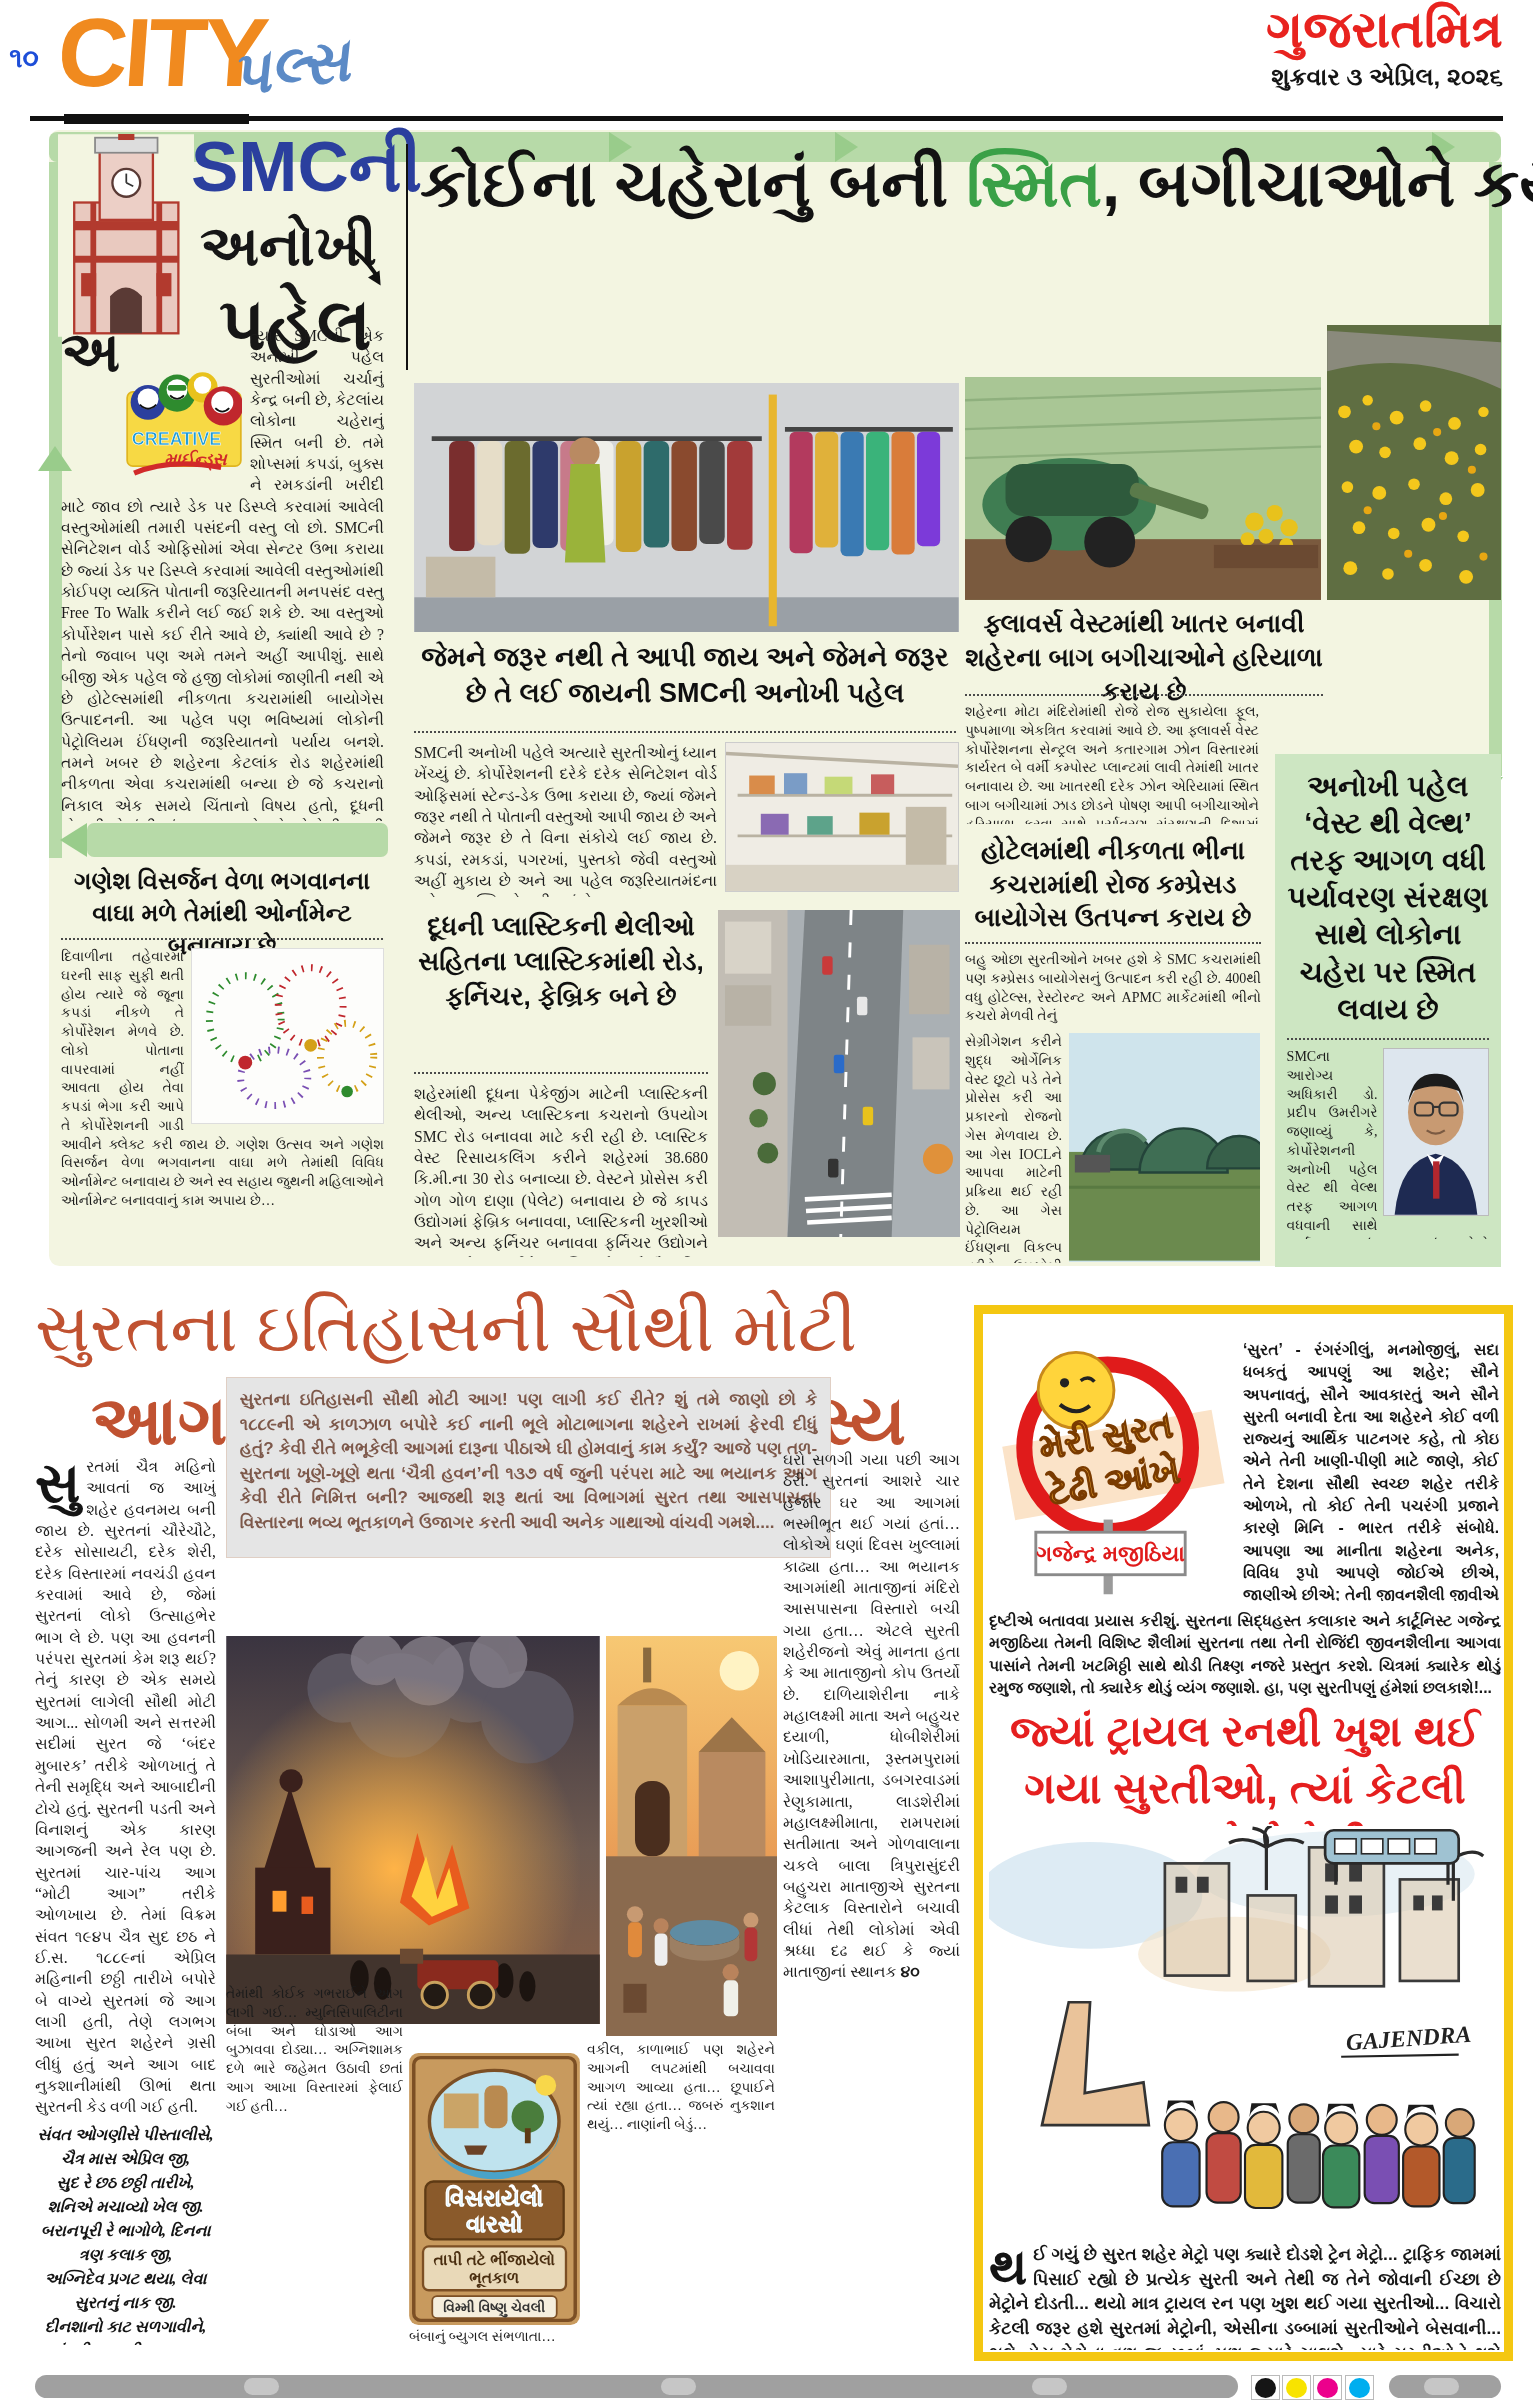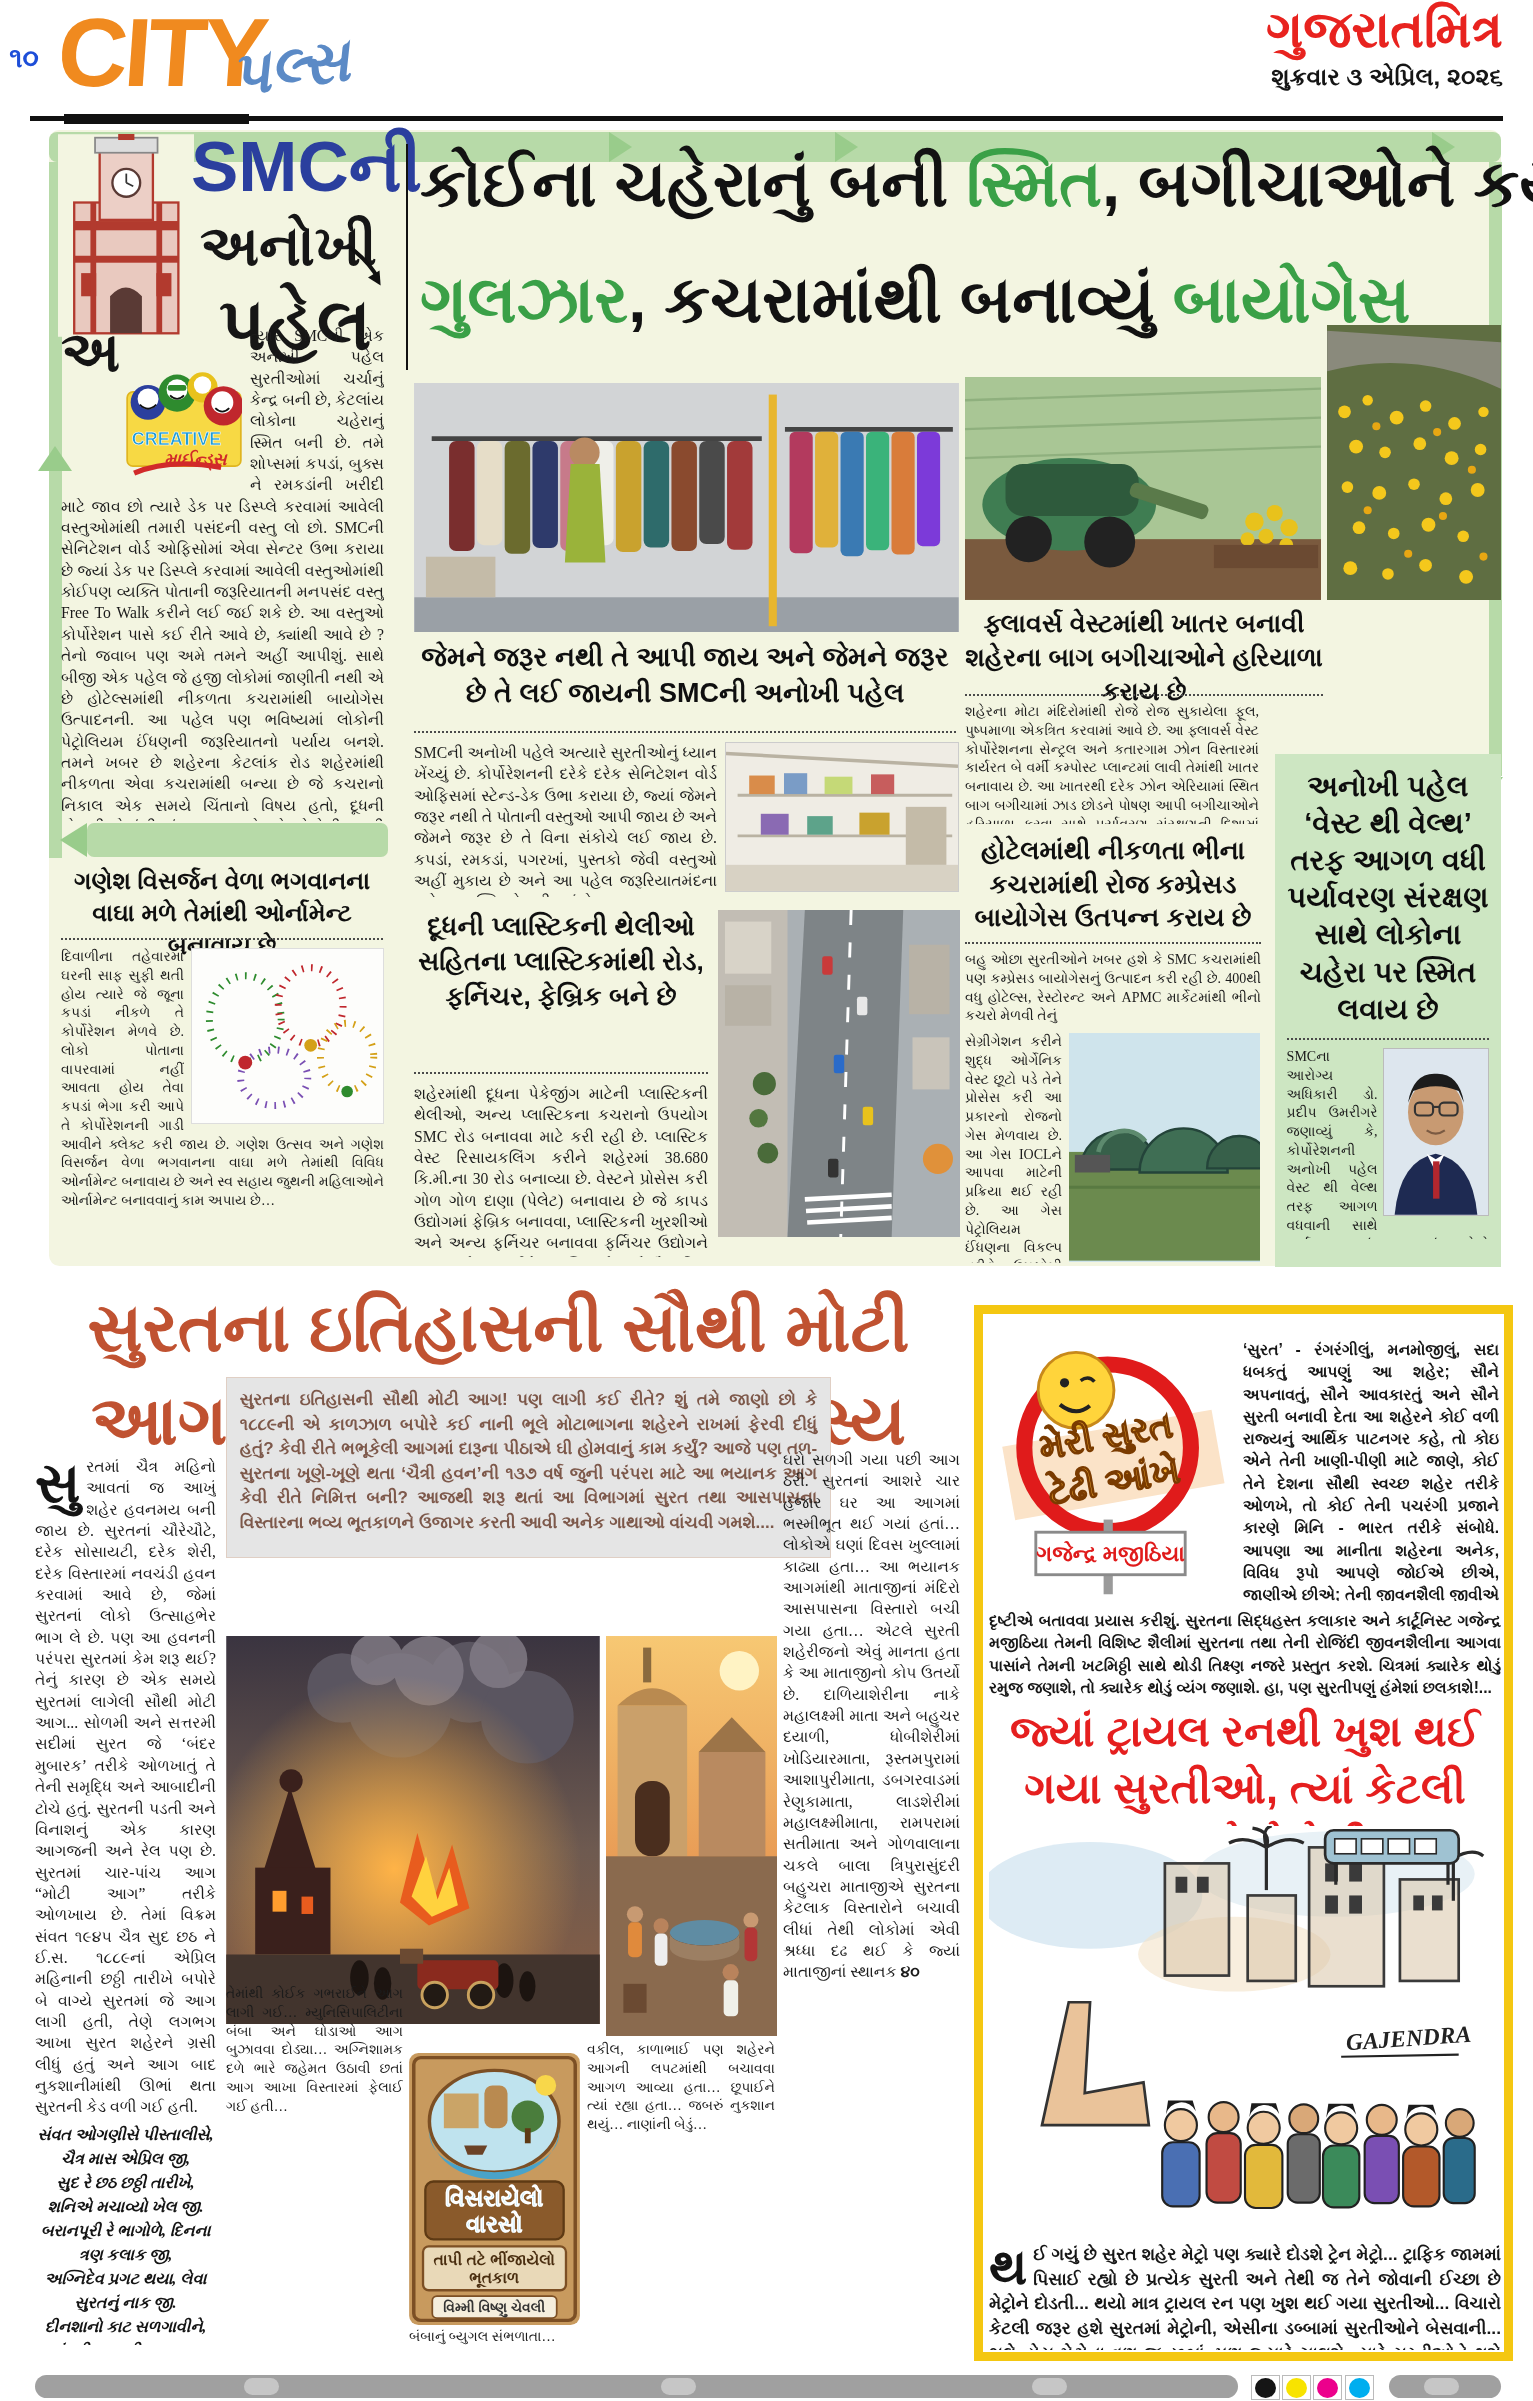--- a/index.html
+++ b/index.html
@@ -113,23 +113,20 @@
         <circle cx="205" cy="166" r="11" fill="#d4a017"></circle>
       <circle cx="268" cy="246" r="10" fill="#2e8b2e"></circle>
     </svg>
     <span>દિવાળીના તહેવારમાં ઘરની સાફ સુફી થતી હોય ત્યારે જે જૂના કપડાં નીકળે તે કોર્પોરેશન મેળવે છે. લોકો પોતાના વાપરવામાં નહીં આવતા હોય તેવા કપડાં ભેગા કરી આપે તે કોર્પોરેશનની ગાડી આવીને ક્લેક્ટ કરી જાય છે. ગણેશ ઉત્સવ અને ગણેશ વિસર્જન વેળા ભગવાનના વાઘા મળે તેમાંથી વિવિધ ઓર્નામેન્ટ બનાવાય છે અને સ્વ સહાય જુથની મહિલાઓને ઓર્નામેન્ટ બનાવવાનું કામ અપાય છે…</span>
   </div>
 
   <div class="abs" style="left:406px;top:144px;width:2.3px;height:226px;background:#111;"></div>
 
   <div class="abs sans" style="left:420px;top:146px;width:835px;font-size:65px;font-weight:900;color:#121212;white-space:nowrap;">
     <span>કોઈના ચહેરાનું બની </span><span style="color:#3aa047;">સ્મિત</span><span>, બગીચાઓને કર્યા</span>
-  </div>
-  <div class="abs sans" style="left:420px;top:262px;width:835px;font-size:65px;font-weight:900;color:#121212;white-space:nowrap;">
-    <span style="color:#3aa047;">ગુલઝાર</span><span>, કચરામાંથી બનાવ્યું </span><span style="color:#3aa047;">બાયોગેસ</span>
   </div>
 
   <svg class="abs" viewBox="0 0 940 430" style="left:414px;top:383px;width:545px;height:249px;background:#d6d8da;">
     <rect width="940" height="370" fill="#d2d4d6"></rect>
     <rect y="370" width="940" height="60" fill="#9aa0a6"></rect>
     <line x1="30" y1="96" x2="600" y2="96" stroke="#444" stroke-width="8"></line>
     <line x1="640" y1="80" x2="930" y2="80" stroke="#444" stroke-width="8"></line>
     <rect x="612" y="20" width="14" height="400" fill="#e8b62e"></rect>
     <g>
       <rect x="60" y="100" width="44" height="190" rx="12" fill="#7a2e2e"></rect>
@@ -304,21 +301,21 @@
         <line x1="92" y1="108" x2="104" y2="108" stroke="#333" stroke-width="4"></line>
         <path d="M80 152 q17 12 34 0" stroke="#7a5a42" stroke-width="4" fill="none"></path>
         <path d="M20 310 Q30 208 97 196 Q165 208 175 310 Z" fill="#1e2a52"></path>
         <polygon points="80,196 97,230 114,196 97,206" fill="#fff"></polygon>
         <rect x="92" y="210" width="12" height="70" fill="#b3272e"></rect>
       </svg>
       <span>SMCના આરોગ્ય અધિકારી ડો. પ્રદીપ ઉમરીગરે જણાવ્યું કે, કોર્પોરેશનની અનોખી પહેલ વેસ્ટ થી વેલ્થ તરફ આગળ વધવાની સાથે પર્યાવરણ સંરક્ષણ, સંસાધનોનો સદુપયોગ અને જરૂરિયાતમંદના સહાયથી તેમના ચહેરા પર સ્મિત લાવવાના હેતુઓ સિદ્ધ કરી રહી છે. 5R (Reduce, Reuse, Recycle, Refuse, Repair) ફોર્મ્યુલા, બાયો-CNG પ્લાન્ટ જેવી કામગીરી દ્વારા કચરાને મૂલ્યવાન ઓપ અપાઈ ઈકોફ્રેન્ડલી પ્રોડક્ટ્સ જરૂરિયાતમંદોને અપાઈ રહી છે…</span>
     </div>
   </div>
 
-  <div class="abs sans" style="left:35px;top:1288px;width:927px;text-align:center;font-size:68px;font-weight:700;color:#c05231;">સુરતના ઇતિહાસની સૌથી મોટી</div>
+  <div class="abs sans" style="left:35px;top:1288px;width:927px;font-size:68px;font-weight:400;color:#c05231;">સુરતના ઇતિહાસની સૌથી મોટી</div>
   <div class="abs sans" style="left:35px;top:1381px;width:927px;text-align:center;font-size:68px;font-weight:900;color:#c05231;">આગ અને ચૈત્રી હવનનું રહસ્ય</div>
 
   <div class="abs" style="left:226px;top:1377px;width:605px;height:181px;background:#e5e5e5;border:1.2px solid #e0cfc4;box-sizing:border-box;">
     <div style="margin:10.4px 12.8px;font:700 17px/1.44 'Liberation Sans',sans-serif;color:#7d584a;text-align:justify;">સુરતના ઇતિહાસની સૌથી મોટી આગ! પણ લાગી કઈ રીતે? શું તમે જાણો છો કે ૧૮૮૯ની એ કાળઝાળ બપોરે કઈ નાની ભૂલે મોટાભાગના શહેરને રાખમાં ફેરવી દીધું હતું? કેવી રીતે ભભૂકેલી આગમાં દારૂના પીઠાએ ઘી હોમવાનું કામ કર્યું? આજે પણ તળ-સુરતના ખૂણે-ખૂણે થતા ‘ચૈત્રી હવન’ની ૧૩૭ વર્ષ જુની પરંપરા માટે આ ભયાનક આગ કેવી રીતે નિમિત્ત બની? આજથી શરૂ થતાં આ વિભાગમાં સુરત તથા આસપાસના વિસ્તારના ભવ્ય ભૂતકાળને ઉજાગર કરતી આવી અનેક ગાથાઓ વાંચવી ગમશે....</div>
   </div>
 
   <div class="abs bodytxt" style="left:35px;top:1456px;width:181px;height:889px;overflow:hidden;">
     <span class="dropcap">સુ</span>
     <span>રતમાં ચૈત્ર મહિનો આવતાં જ આખું શહેર હવનમય બની જાય છે. સુરતનાં ચૌરેચૌટે, દરેક સોસાયટી, દરેક શેરી, દરેક વિસ્તારમાં નવચંડી હવન કરવામાં આવે છે, જેમાં સુરતનાં લોકો ઉત્સાહભેર ભાગ લે છે. પણ આ હવનની પરંપરા સુરતમાં કેમ શરૂ થઈ? તેનું કારણ છે એક સમયે સુરતમાં લાગેલી સૌથી મોટી આગ... સોળમી અને સત્તરમી સદીમાં સુરત જે ‘બંદર મુબારક’ તરીકે ઓળખાતું તે તેની સમૃદ્ધિ અને આબાદીની ટોચે હતું. સુરતની પડતી અને વિનાશનું એક કારણ આગજની અને રેલ પણ છે. સુરતમાં ચાર-પાંચ આગ “મોટી આગ” તરીકે ઓળખાય છે. તેમાં વિક્રમ સંવત ૧૯૪૫ ચૈત્ર સુદ છઠ ને ઈ.સ. ૧૮૮૯નાં એપ્રિલ મહિનાની છઠ્ઠી તારીખે બપોરે બે વાગ્યે સુરતમાં જે આગ લાગી હતી, તેણે લગભગ આખા સુરત શહેરને ગ્રસી લીધું હતું અને આગ બાદ નુકશાનીમાંથી ઊભાં થતા સુરતની કેડ વળી ગઈ હતી.</span>
     <div class="verse" style="margin:5.8px 0;">

